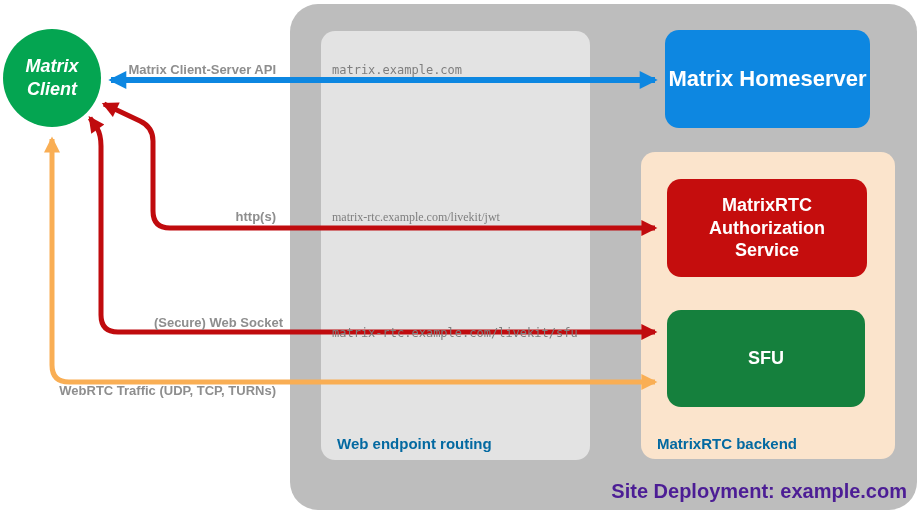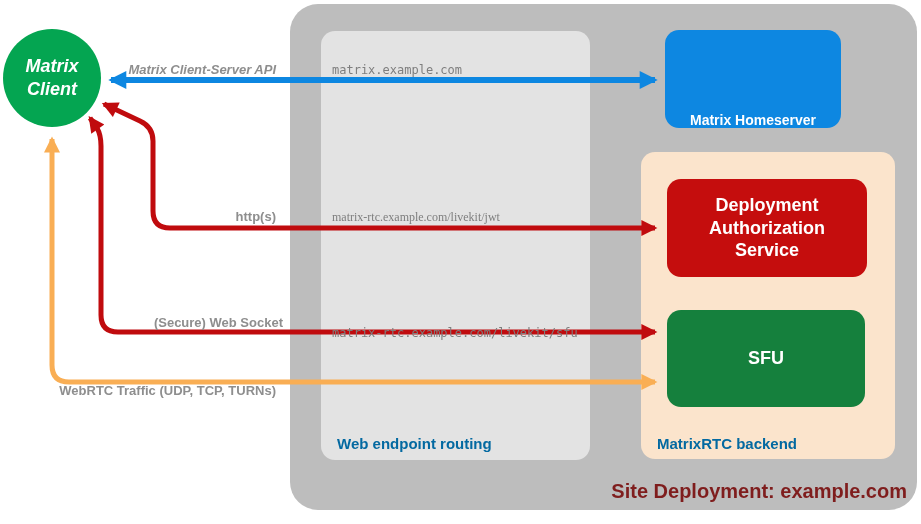--- a/index.html
+++ b/index.html
@@ -13,63 +13,63 @@
   
   #site-zone{left:290px;top:4px;width:627px;height:506px;background:#BDBDBD;border-radius:28px;}
   #routing-zone{left:321px;top:31px;width:269px;height:429px;background:#E3E3E3;border-radius:14px;}
   #backend-zone{left:641px;top:152px;width:254px;height:307px;background:#FBE4CC;border-radius:14px;}
 
   
   .node{display:flex;align-items:center;justify-content:center;text-align:center;
         color:#ffffff;font-weight:bold;border-radius:14px;box-sizing:border-box;}
   #client-node{left:3px;top:29px;width:98px;height:98px;border-radius:50%;
                background:#04A551;font-size:18px;line-height:1.3;font-style:italic;}
-  #homeserver-node{left:665px;top:30px;width:176px;height:98px;background:#0D87E1;font-size:14px;align-items:flex-end;}
+  #homeserver-node{left:665px;top:30px;width:205px;height:98px;background:#0D87E1;font-size:22px;}
   #auth-node{left:667px;top:179px;width:200px;height:98px;background:#C50D0D;
              font-size:18px;line-height:1.25;padding:0 22px;}
   #sfu-node{left:667px;top:310px;width:198px;height:97px;background:#15803d;font-size:18px;}
 
   
   .zone-label{font-weight:bold;font-size:15px;color:#0369a1;white-space:nowrap;}
   #routing-label{left:337px;top:435px;}
   #backend-label{left:657px;top:435px;}
-  #deployment-label{right:14px;top:480px;font-weight:bold;font-size:20px;color:#7f1d1d;white-space:nowrap;}
+  #deployment-label{right:14px;top:480px;font-weight:bold;font-size:20px;color:#4c1d95;white-space:nowrap;}
 
   
   .url{font-family:"DejaVu Sans Mono","Liberation Mono",monospace;font-size:12px;
        color:#7E7E7E;left:332px;white-space:nowrap;z-index:6;}
   #url-0{top:63px;}
   #url-1{top:210px;font-family:Liberation Serif, serif;}
   #url-2{top:326px;}
 
   
   .conn-label{left:0;width:276px;text-align:right;font-weight:bold;font-size:13px;
               color:#8E8E8E;white-space:nowrap;z-index:6;}
-  #clabel-0{top:62px;font-style:italic;}
+  #clabel-0{top:62px;}
   #clabel-1{top:209px;}
   #clabel-2{top:315px;padding-left:7px;}
   #clabel-3{top:383px;}
 
   #arrows{position:absolute;left:0;top:0;z-index:5;pointer-events:none;}
 </style>
 </head>
 <body>
 
 <div class="abs" id="site-zone"></div>
 <div class="abs" id="routing-zone"></div>
 <div class="abs" id="backend-zone"></div>
 
 <div class="abs node" id="client-node">
   <span>Matrix Client</span>
 </div>
 <div class="abs node" id="homeserver-node">
   <span>Matrix Homeserver</span>
 </div>
 <div class="abs node" id="auth-node">
-  <span>Deployment Authorization Service</span>
+  <span>MatrixRTC Authorization Service</span>
 </div>
 <div class="abs node" id="sfu-node">
   <span>SFU</span>
 </div>
 
 <svg id="arrows" width="921" height="524" viewBox="0 0 921 524">
   <defs>
     <marker id="m-blue" viewBox="0 0 10 10" refX="8.5" refY="5" markerWidth="3.5" markerHeight="3" orient="auto-start-reverse" markerUnits="strokeWidth">
       <path d="M0,0 L10,5 L0,10 Z" fill="#0D87E1"></path>
     </marker>

